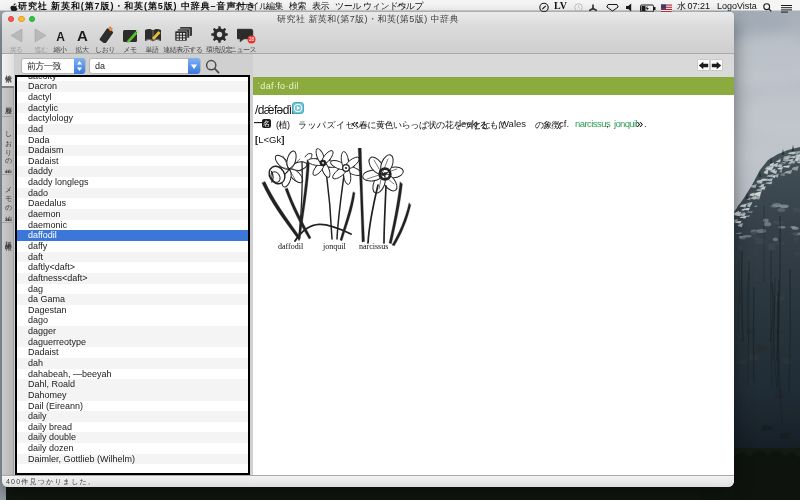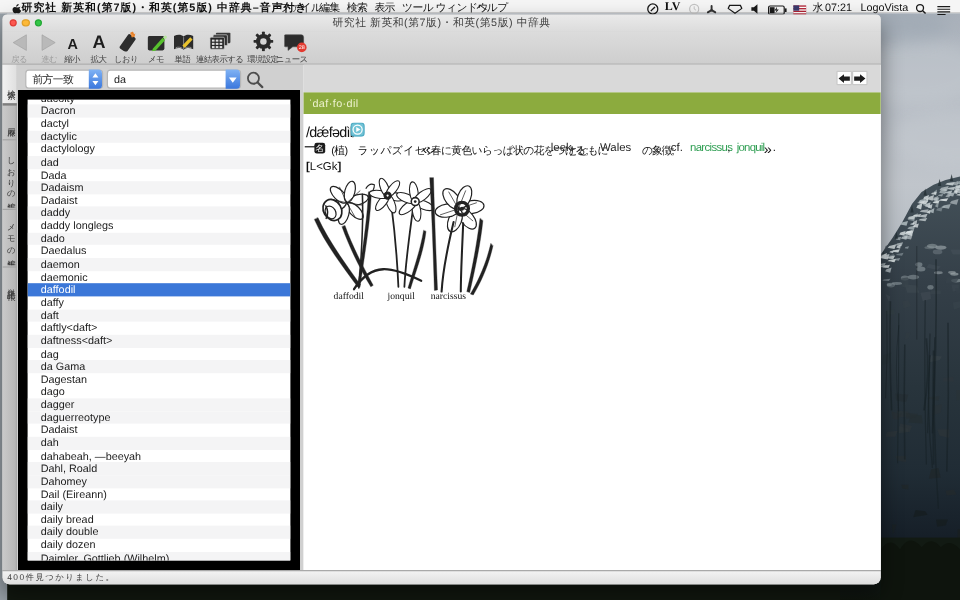--- a/index.html
+++ b/index.html
@@ -7,21 +7,21 @@
 .mi{position:absolute;top:0;height:11px;line-height:12px;white-space:nowrap}
 #win{position:absolute;left:2px;top:12px;width:732px;height:475px;background:#d2d2d2;border-radius:4px 4px 6px 6px;box-shadow:0 8px 18px rgba(0,0,0,.45);overflow:hidden}
 #titlebar{position:absolute;left:0;top:0;width:732px;height:14px;background:linear-gradient(#eaeaea,#dcdcdc)}
 .tl{position:absolute;top:3.5px;width:6.5px;height:6.5px;border-radius:50%}
 #titletext{position:absolute;left:0;top:0;width:732px;text-align:center;font-size:9px;line-height:15px;color:#404040;letter-spacing:.45px}
 #toolbar{position:absolute;left:0;top:14px;width:732px;height:28px;background:linear-gradient(#dcdcdc,#cecece);border-bottom:1px solid #a9a9a9}
 .tbi{position:absolute;text-align:center}
 .tblbl{position:absolute;top:19px;width:80px;margin-left:-40px;text-align:center;font-size:7px;color:#3f3f3f;letter-spacing:-.4px;white-space:nowrap}
 #leftpane{position:absolute;left:0;top:42px;width:251px;height:421px;background:#d0d0d0}
 #tabstrip{position:absolute;left:0;top:0;width:12px;height:421px;background:linear-gradient(90deg,#cacaca,#b6b6b6);border-right:1px solid #9f9f9f}
-#list{position:absolute;left:13px;top:21px;width:235px;height:400px;background:#fff;border:8px solid #000000;overflow:hidden}
+#list{position:absolute;left:13px;top:21px;width:235px;height:400px;background:#fff;border:2px solid #000000;overflow:hidden}
 .row{height:10.65px;font-size:9px;line-height:10.7px;padding-left:11px;color:#1a1a1a;white-space:nowrap}
 .row.g{background:#f4f4f5}
 .row.sel{background:#3b77d8;color:#fff}
 #statusbar{position:absolute;left:0;top:463px;width:732px;height:12px;background:linear-gradient(#f3f3f3,#dedede);border-top:1px solid #a9a9a9;font-size:7px;color:#3c3c3c;line-height:12px;padding-left:4px}
 #content{position:absolute;left:251px;top:42px;width:481px;height:421px;background:#fff}
 #ctop{position:absolute;left:0;top:0;width:481px;height:23px;background:#d9d9d9}
 #greenbar{position:absolute;left:0;top:23px;width:481px;height:18px;background:#8cab3e;color:#edf2cf;font-size:9px;line-height:18px;padding-left:4px}
 #cbody{position:absolute;left:0;top:41px;width:481px;height:380px;background:#fff;font-size:9px;color:#111}
 .navbtn{position:absolute;top:5px;width:13px;height:12px;background:#fdfdfd;border:1px solid #c9c9c9;border-radius:1px}
 svg{display:block}

